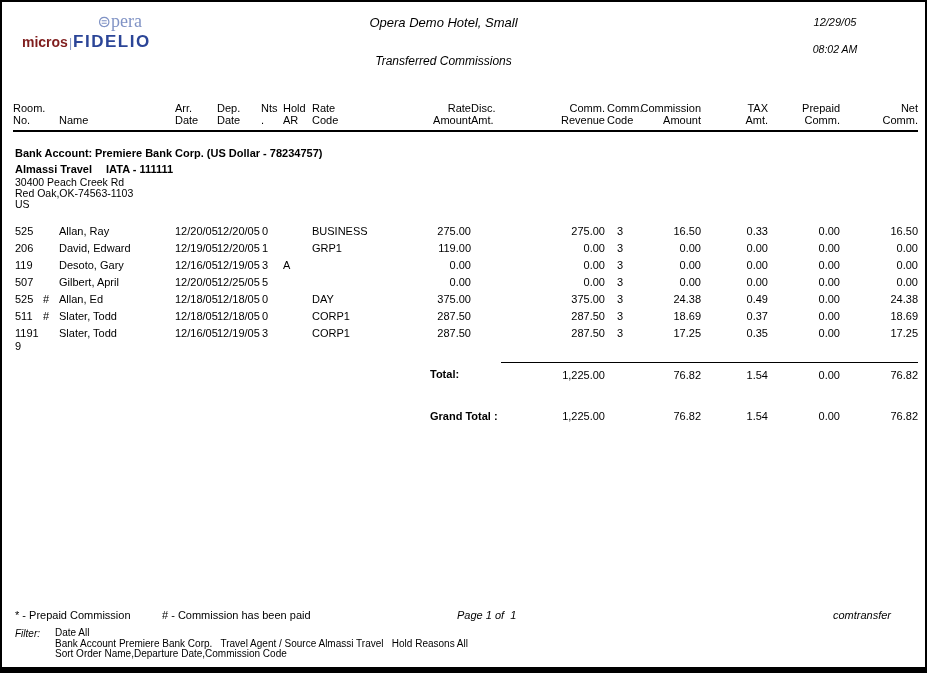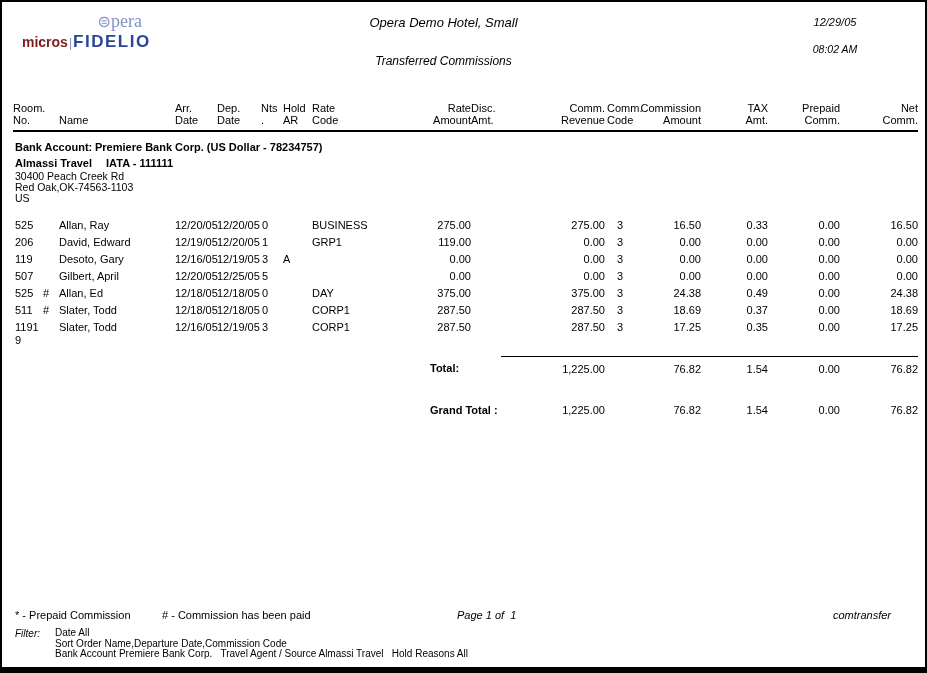--- a/index.html
+++ b/index.html
@@ -63,21 +63,21 @@
   th.c-comm_code { padding-left: 2px; }
 
   td { vertical-align: top; padding: 2px 0; line-height: 13px; font-size: 11px; }
   td.c-room_no { word-break: break-all; padding-left: 2px; }
   td.c-rate_amount, td.c-comm_revenue, td.c-commission_amount,
   td.c-tax_amt, td.c-prepaid_comm, td.c-net_comm { text-align: right; }
   td.c-comm_code { padding-left: 12px; }
   td.c-nts { padding-left: 1px; }
 
   
-  td.bank-cell { padding: 9px 0 13px 2px; }
+  td.bank-cell { padding: 15px 0 13px 2px; }
   .bank-line1 { font-weight: bold; margin-bottom: 3px; }
   .bank-label { display: inline-block; width: 80px; }
   .agent-line { font-weight: bold; margin-bottom: 1px; }
   .agent-iata { margin-left: 14px; }
   .addr { line-height: 11px; font-size: 10.5px; }
 
   
   tr.rule-row td { padding: 0; height: 7px; }
   tr.rule-row td.ruled { border-bottom: 1px solid #000; }
   tr.total-row td { padding-top: 6px; padding-bottom: 0; }
@@ -377,18 +377,18 @@
     <span class="legend-prepaid">* -  Prepaid Commission</span>
     <span class="legend-paid"># - Commission has been paid</span>
     <span class="page-info">Page 1 of  1</span>
     <span class="report-id">comtransfer</span>
   </div>
 
   <div class="footer-filter">
     <span class="filter-label">Filter:</span>
     <div class="filter-lines">
       <div class="filter-line">Date All</div>
+      <div class="filter-line">Bank Account Premiere Bank Corp.   Travel Agent / Source Almassi Travel   Hold Reasons All</div>
       <div class="filter-line">Sort Order Name,Departure Date,Commission Code</div>
-      <div class="filter-line">Bank Account Premiere Bank Corp.   Travel Agent / Source Almassi Travel   Hold Reasons All</div>
     </div>
   </div>
 
 </div>
 
 </body></html>

